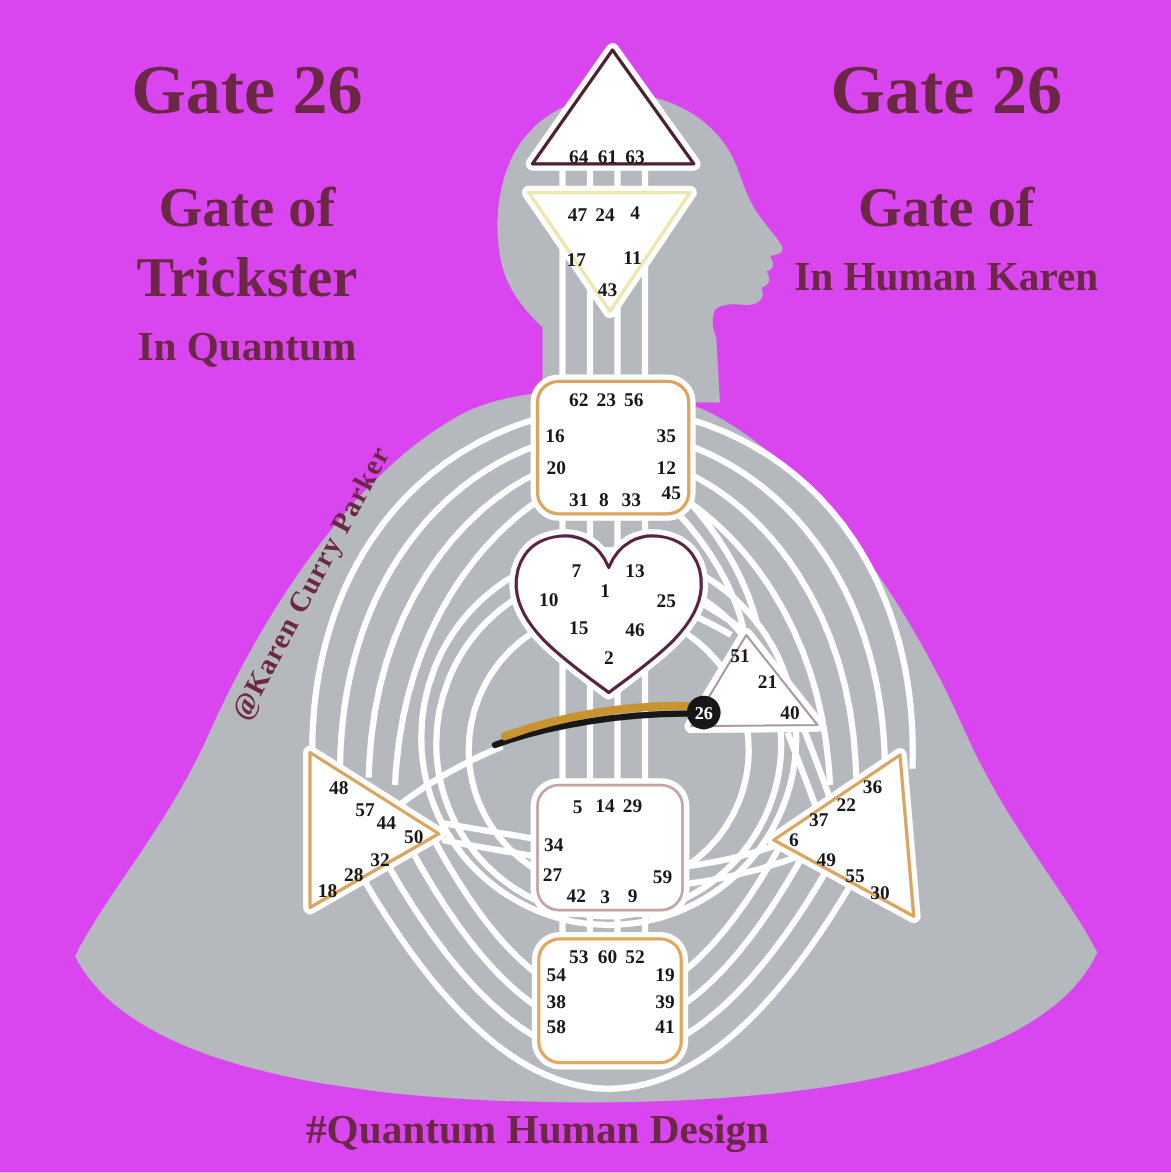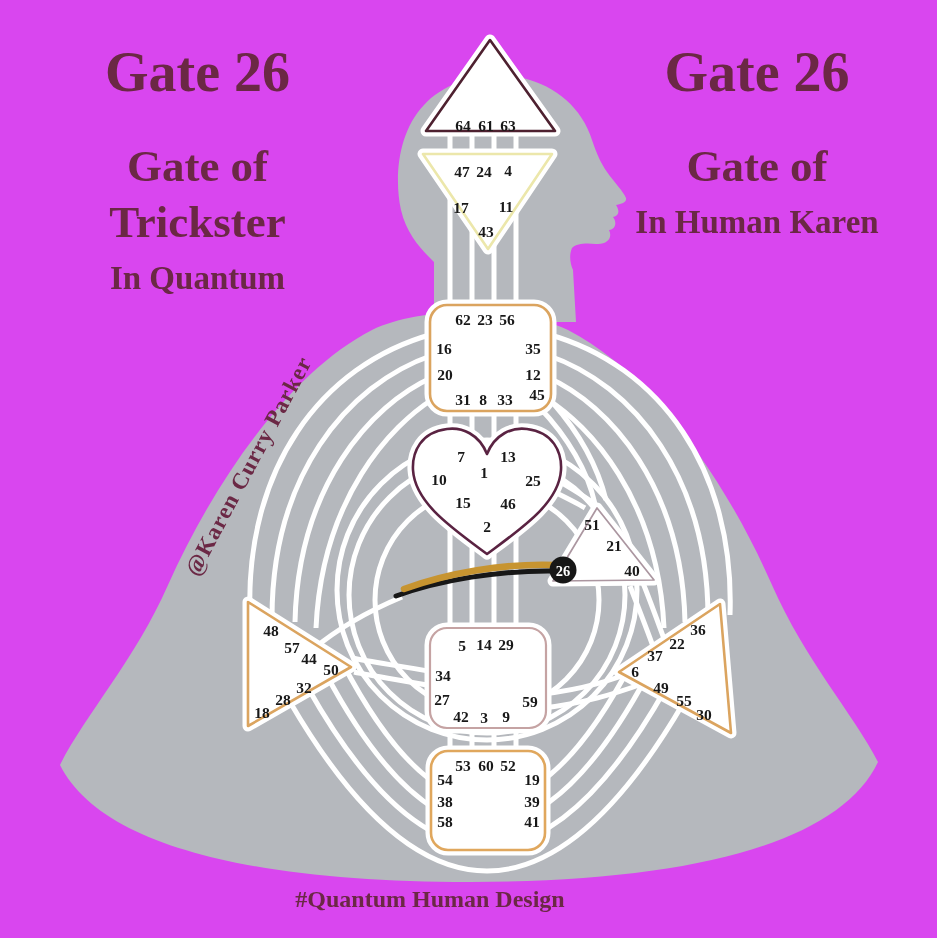--- a/index.html
+++ b/index.html
@@ -7,21 +7,21 @@
          font-family:"Liberation Serif","DejaVu Serif",serif;}
   .title-col{position:absolute;text-align:center;color:var(--maroon,#6b2845);font-weight:bold;}
   .title-left{left:35px;top:40px;width:325px;}
   .title-right{left:597px;top:40px;width:320px;}
   .gate-title{font-size:56px;line-height:64px;}
   .subtitle{font-size:45px;line-height:56px;}
   .subtitle.first{margin-top:34px;}
   .small-line{font-size:33px;line-height:40px;}
   .small-line.first{margin-top:8px;}
   .hashtag{position:absolute;left:0;top:886px;width:860px;text-align:center;
-           font-size:24px;font-weight:bold;color:var(--maroon,#6b2845);}
+           font-size:33px;font-weight:bold;color:var(--maroon,#6b2845);}
   .watermark{position:absolute;left:180px;top:568px;white-space:nowrap;
              font-size:23px;font-weight:bold;color:var(--maroon,#6b2845);
              transform:rotate(-62deg);transform-origin:left top;letter-spacing:1px;}
   svg.bodygraph{position:absolute;left:0;top:0;}
   .silhouette{fill:var(--body-gray,#b5b8bd);}
   .channel{fill:none;stroke:#fff;stroke-width:5;}
   .hl-black{fill:none;stroke:var(--channel-black,#171717);stroke-width:5;stroke-linecap:round;}
   .hl-gold{fill:none;stroke:var(--gold,#c79430);stroke-width:6.5;stroke-linecap:round;}
   .halo{fill:#fff;stroke:#fff;stroke-width:11;stroke-linejoin:round;}
   .outline{fill:none;stroke-width:2.6;stroke-linejoin:round;}

